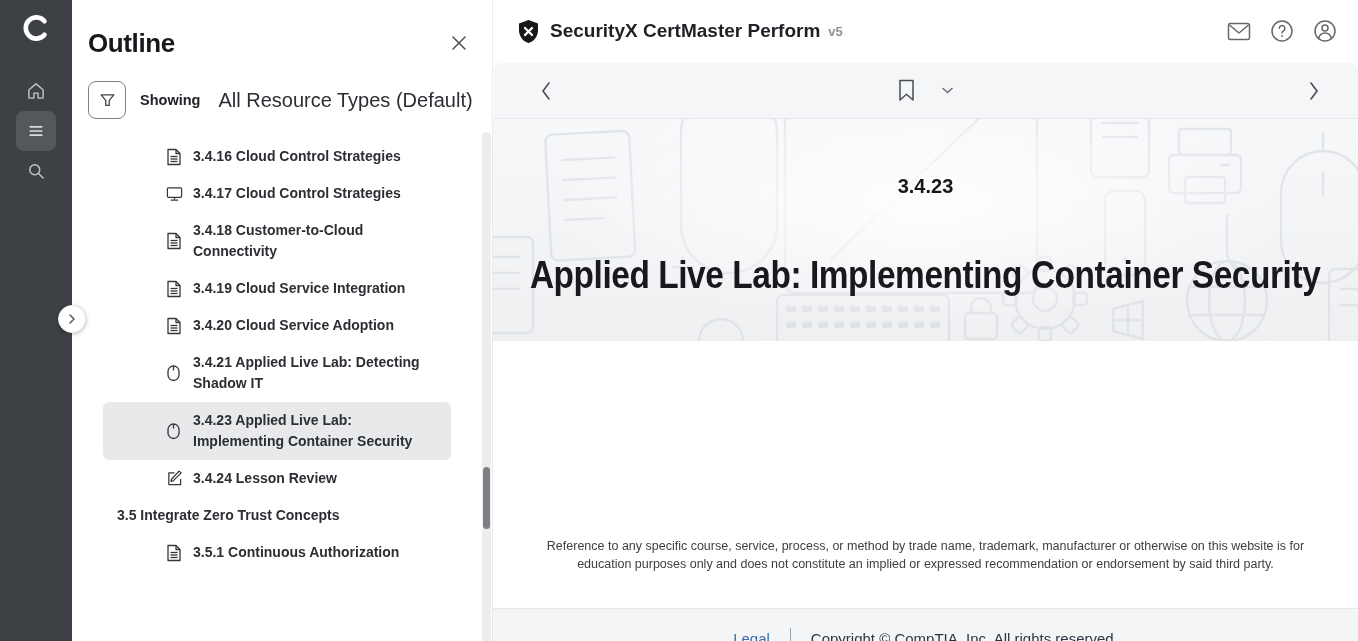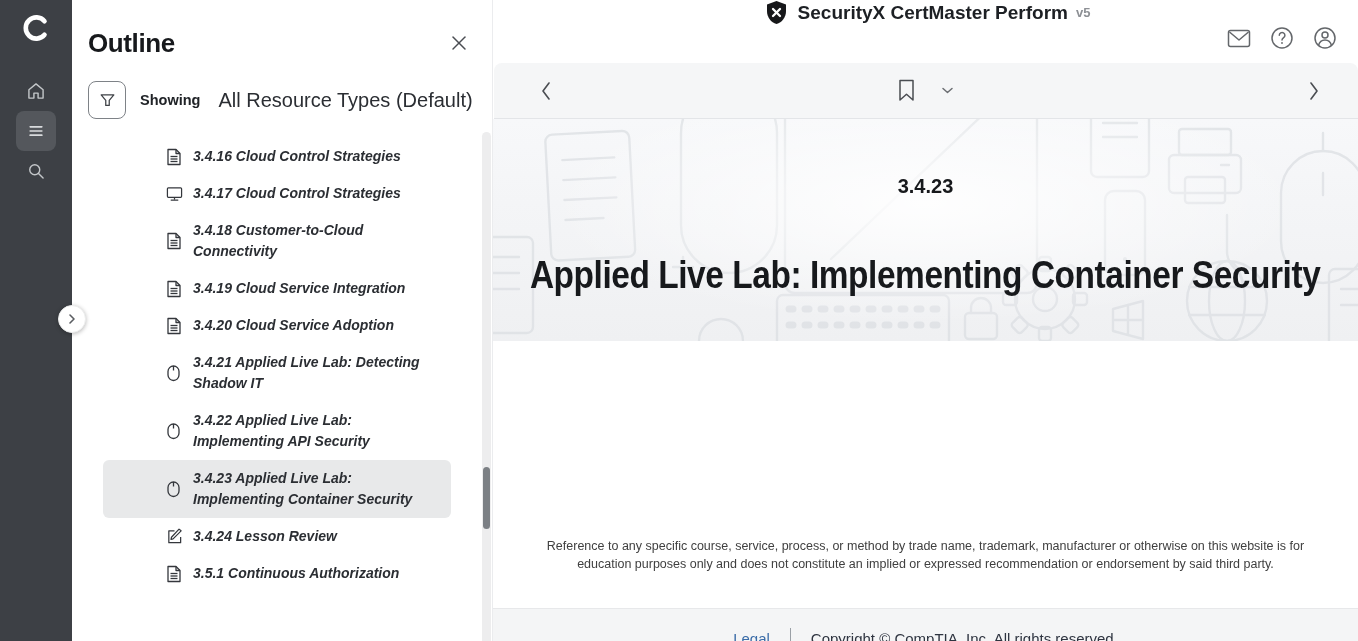--- a/index.html
+++ b/index.html
@@ -54,21 +54,21 @@
     background: #fff; display: flex; align-items: center; justify-content: center;
     cursor: pointer;
   }
   .filter-showing { margin-left: 14px; font-size: 14.5px; font-weight: 700; color: #202327; text-align: center; }
   .filter-value   { margin-left: 18px; font-size: 20px; color: #2b2e33; }
 
   .outline-list { margin-top: 19px; }
   .o-row {
     margin-left: 31px; width: 348px;
     display: flex; align-items: center;
-    padding: 8px 8px 8px 63px; border-radius: 6px; cursor: pointer; font-style: italic;
+    padding: 8px 8px 8px 63px; border-radius: 6px; cursor: pointer;
   }
   .o-row .o-icon { flex: 0 0 17px; margin-right: 10px; }
   .o-row .o-label {
     font-size: 14px; font-weight: 700; line-height: 21px; color: #2b2e33;
     width: 252px;
   }
   .o-row.selected { background: #e8e9ea; }
   .o-row.section-row { padding-left: 14px; }
   .o-row.section-row .o-label { width: 320px; }
 
@@ -80,23 +80,22 @@
     position: absolute; left: 1px; top: 335px; width: 7px; height: 62px;
     background: #7c8085; border-radius: 4px; cursor: grab;
   }
 
   
   .main {
     position: absolute; left: 492px; top: 0; width: 866px; height: 641px;
     background: #ffffff; border-left: 1px solid #ebecee;
   }
   .app-header {
-    height: 62px; display: flex; align-items: center; padding: 0 20px 0 24px;
+    height: 62px; display: flex; padding: 0 20px 0 24px;
     background: #fff;
-    flex-direction: column;
   }
   .app-title-wrap { display: flex; align-items: center; }
   .app-title { margin-left: 10px; font-size: 19px; font-weight: 700; color: #1d2024; }
   .app-version { margin-left: 8px; font-size: 13px; font-weight: 700; color: #8d9095; }
   .header-actions { margin-left: auto; display: flex; align-items: center; gap: 17px; }
   .hdr-icon-btn { width: 26px; height: 26px; display: flex; align-items: center; justify-content: center; cursor: pointer; }
 
   .navbar {
     height: 56px; margin: 1px 0 0 1px; background: #f5f6f7;
     border-radius: 8px 8px 0 0; border-bottom: 1px solid #e3e5e8;
@@ -282,50 +281,44 @@
     <div class="o-row">
       <span class="o-icon">
         <svg width="15" height="18" viewBox="0 0 15 18" fill="none" stroke="#34373c" stroke-width="1.3" stroke-linejoin="round">
           <rect x="2" y="2" width="11" height="14.5" rx="5.5"></rect>
             <line x1="7.5" y1="2" x2="7.5" y2="6.5"></line>
         </svg>
       </span>
       <span class="o-label">3.4.21 Applied Live Lab: Detecting Shadow IT</span>
     </div>
 
-    <div class="o-row">
+
+    <div class="o-row selected">
       <span class="o-icon">
         <svg width="15" height="18" viewBox="0 0 15 18" fill="none" stroke="#34373c" stroke-width="1.3" stroke-linejoin="round">
           <rect x="2" y="2" width="11" height="14.5" rx="5.5"></rect>
             <line x1="7.5" y1="2" x2="7.5" y2="6.5"></line>
         </svg>
       </span>
-      <span class="o-label">3.4.22 Applied Live Lab: Implementing API Security</span>
-    </div>
-
-    <div class="o-row selected">
-      <span class="o-icon">
-        <svg width="15" height="18" viewBox="0 0 15 18" fill="none" stroke="#34373c" stroke-width="1.3" stroke-linejoin="round">
-          <rect x="2" y="2" width="11" height="14.5" rx="5.5"></rect>
-            <line x1="7.5" y1="2" x2="7.5" y2="6.5"></line>
-        </svg>
-      </span>
       <span class="o-label">3.4.23 Applied Live Lab: Implementing Container Security</span>
     </div>
 
     <div class="o-row">
       <span class="o-icon">
         <svg width="17" height="17" viewBox="0 0 18 18" fill="none" stroke="#34373c" stroke-width="1.3" stroke-linejoin="round">
           <path d="M9 3 H3 V15.5 H15.5 V9.5"></path>
             <path d="M7.5 11.5 L16 3 L13.8 1.2 L5.8 9.8 L5.3 12 Z"></path>
         </svg>
       </span>
       <span class="o-label">3.4.24 Lesson Review</span>
     </div>
 
+    <div class="o-row section-row">
+      <span class="o-label">3.5 Integrate Zero Trust Concepts</span>
+    </div>
 
     <div class="o-row">
       <span class="o-icon">
         <svg width="16" height="18" viewBox="0 0 16 18" fill="none" stroke="#34373c" stroke-width="1.3" stroke-linejoin="round">
           <path d="M2 1.5 H10 L14 5.5 V16.5 H2 Z"></path>
             <path d="M10 1.5 V5.5 H14"></path>
           <line x1="4.5" y1="8.5" x2="11.5" y2="8.5"></line>
             <line x1="4.5" y1="11" x2="11.5" y2="11"></line>
             <line x1="4.5" y1="13.5" x2="11.5" y2="13.5"></line>
         </svg>

